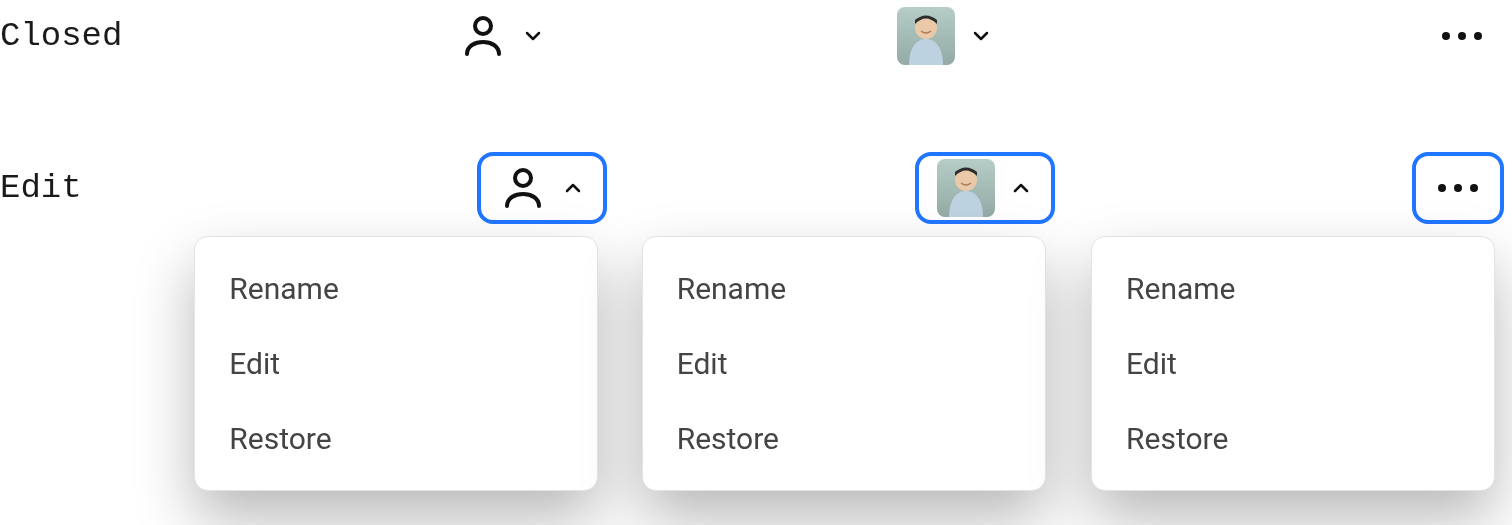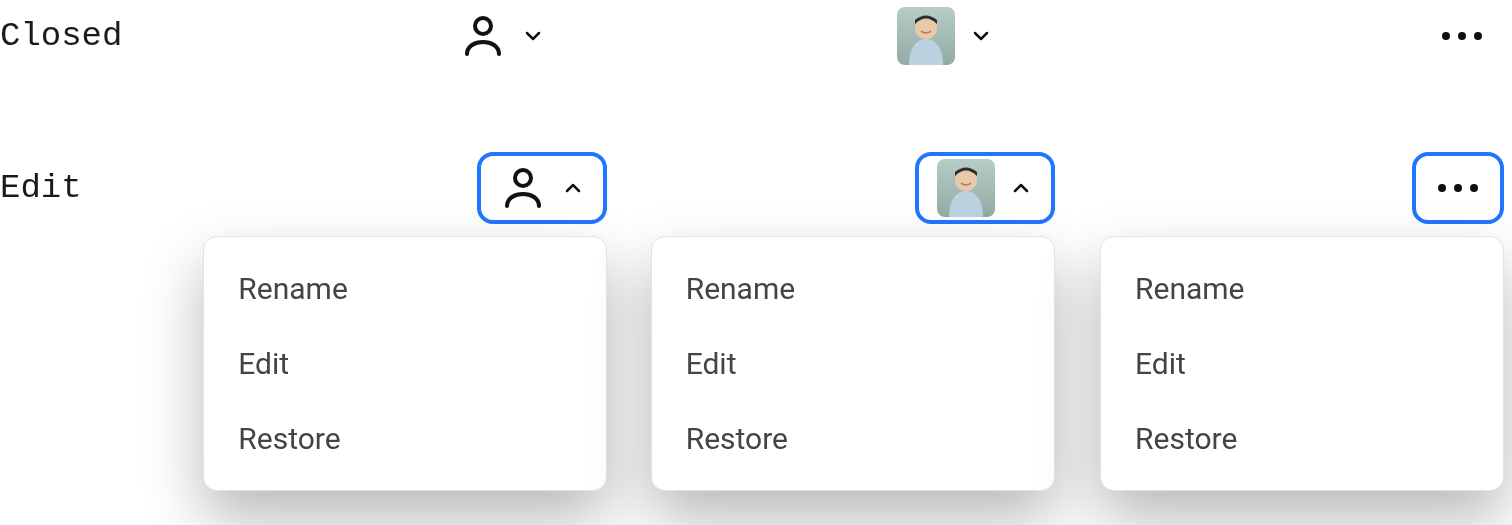--- a/index.html
+++ b/index.html
@@ -65,21 +65,21 @@
   .avatar svg { width:100%; height:100%; display:block; }
 
   
   .dots { display:inline-flex; gap:8px; align-items:center; }
   .dots span { width:8px; height:8px; border-radius:50%; background:#111; display:block; }
 
   
   .menu {
     position: absolute;
     top: 84px;
-    right: 0;
+    right: 9px;
     width: 404px;
     background: #fff;
     border: 1px solid #e3e3e3;
     border-radius: 14px;
     box-shadow: 0 28px 60px rgba(0,0,0,0.28);
     padding: 14px 0;
   }
   .menu-item {
     font-size: 30px;
     color: #444;

